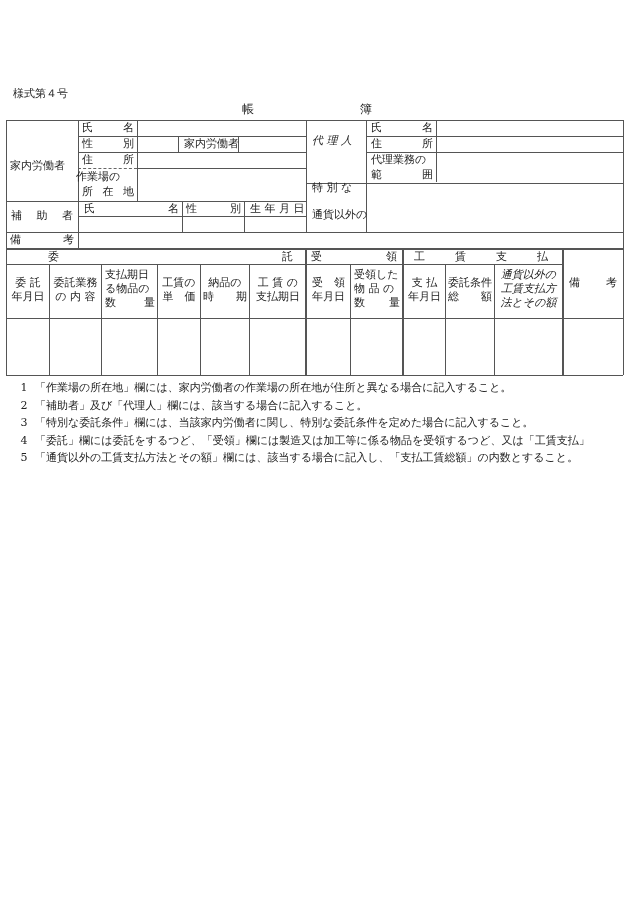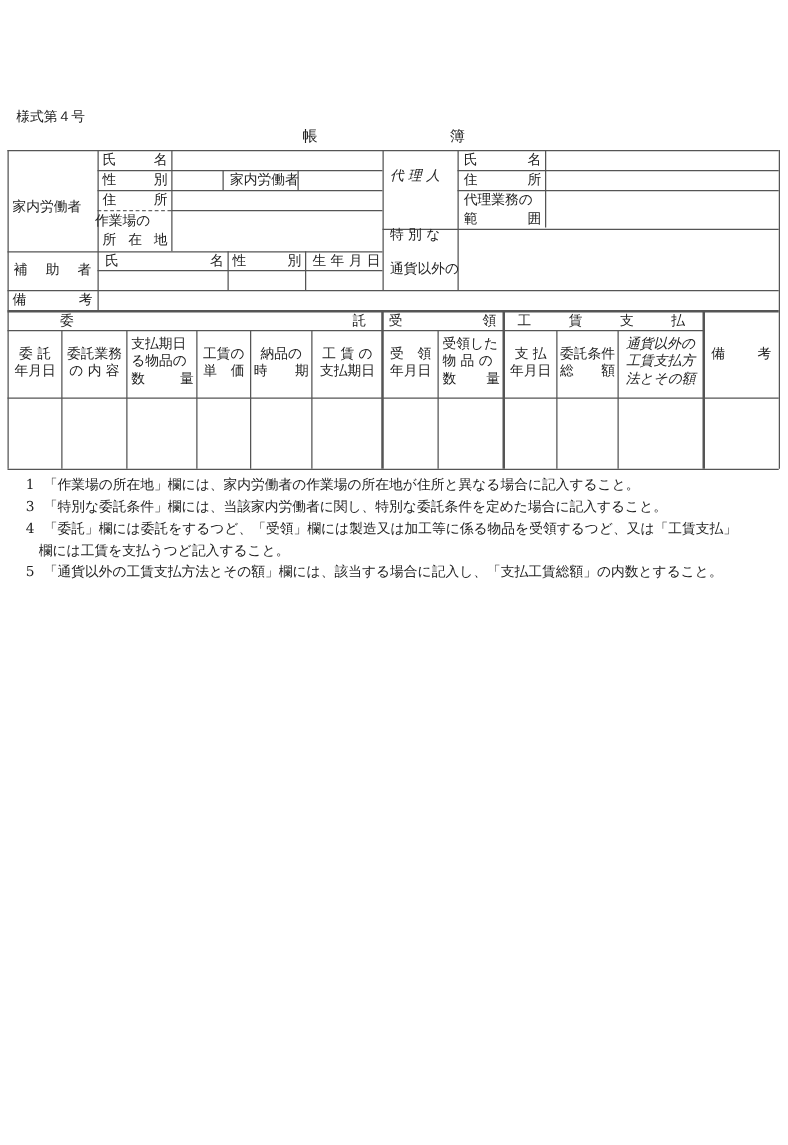--- a/index.html
+++ b/index.html
@@ -231,17 +231,17 @@
 <div class="abs" style="left:250px;top:319px;width:55px;height:55px;"></div>
 <div class="abs" style="left:307px;top:319px;width:43px;height:55px;"></div>
 <div class="abs" style="left:351px;top:319px;width:51px;height:55px;"></div>
 <div class="abs" style="left:404px;top:319px;width:41px;height:55px;"></div>
 <div class="abs" style="left:446px;top:319px;width:48px;height:55px;"></div>
 <div class="abs" style="left:495px;top:319px;width:67px;height:55px;"></div>
 <div class="abs" style="left:564px;top:319px;width:59px;height:55px;"></div>
 
 <div class="abs notes">
   <div class="note-line"><span class="note-num">1</span><span>「作業場の所在地」欄には、家内労働者の作業場の所在地が住所と異なる場合に記入すること。</span></div>
+  <div class="note-line"><span class="note-num">2</span><span>「補助者」及び「代理人」欄には、該当する場合に記入すること。</span></div>
   <div class="note-line"><span class="note-num">3</span><span>「特別な委託条件」欄には、当該家内労働者に関し、特別な委託条件を定めた場合に記入すること。</span></div>
   <div class="note-line"><span class="note-num">4</span><span>「委託」欄には委託をするつど、「受領」欄には製造又は加工等に係る物品を受領するつど、又は「工賃支払」</span></div>
-  <div class="note-line" style="padding-left:18px;">欄には工賃を支払うつど記入すること。</div>
   <div class="note-line"><span class="note-num">5</span><span>「通貨以外の工賃支払方法とその額」欄には、該当する場合に記入し、「支払工賃総額」の内数とすること。</span></div>
 </div>
 
 </body></html>

